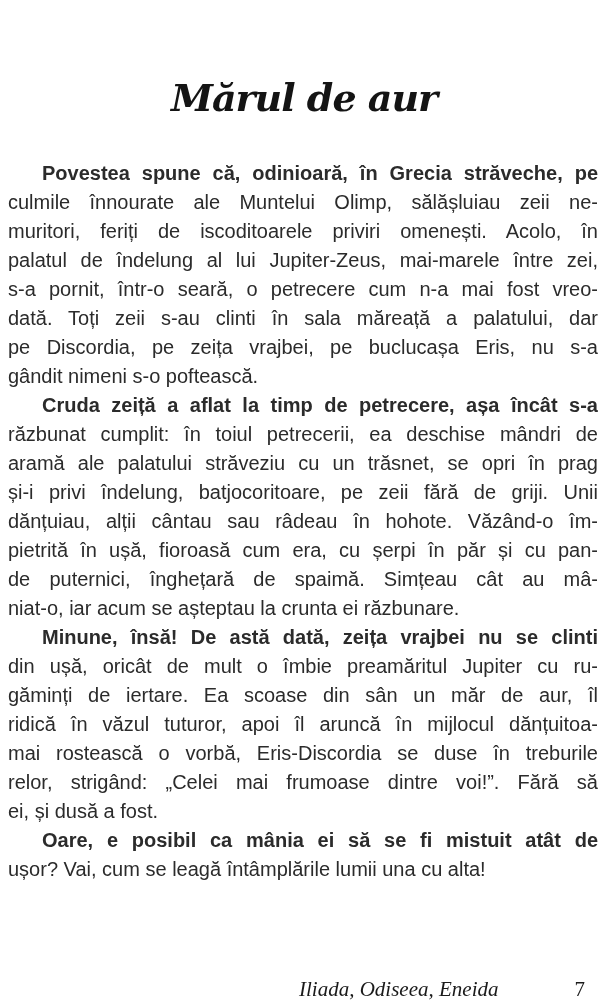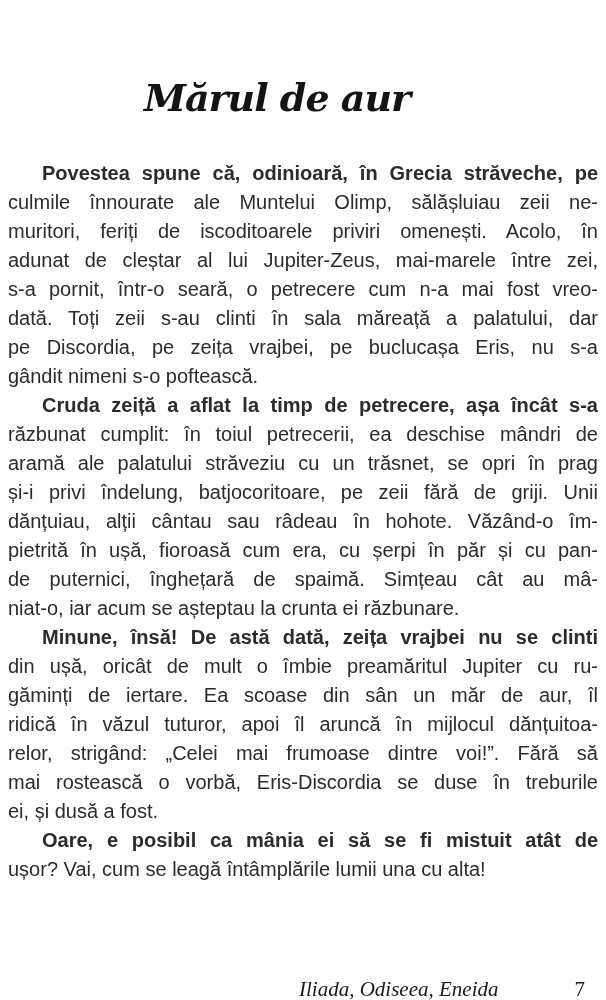--- a/index.html
+++ b/index.html
@@ -21,20 +21,21 @@
     width: 554px;
     margin: 0;
     text-align: center;
     font-family: "DejaVu Serif", serif;
     font-style: italic;
     font-weight: 700;
     font-size: 38px;
     line-height: 48px;
     letter-spacing: -1px;
     color: #141414;
+    padding-left: 27px;
   }
   .body-text {
     position: absolute;
     top: 159px;
     left: 8px;
     width: 590px;
     font-family: "Liberation Sans", "DejaVu Sans", sans-serif;
     font-size: 20px;
     color: #2b2b2b;
   }
@@ -77,39 +78,39 @@
 </head>
 <body>
 
 <div class="page">
   <h1 class="chapter-title">Mărul de aur</h1>
 
   <div class="body-text" id="body-text">
       <div class="line first">Povestea spune că, odinioară, în Grecia străveche, pe</div>
       <div class="line">culmile înnourate ale Muntelui Olimp, sălășluiau zeii ne-</div>
       <div class="line">muritori, feriți de iscoditoarele priviri omenești. Acolo, în</div>
-      <div class="line">adunat de cleștar al lui Jupiter-Zeus, mai-marele între zei,</div>
+      <div class="line">palatul de îndelung al lui Jupiter-Zeus, mai-marele între zei,</div>
       <div class="line">s-a pornit, într-o seară, o petrecere cum n-a mai fost vreo-</div>
       <div class="line">dată. Toți zeii s-au clinti în sala măreață a palatului, dar</div>
       <div class="line">pe Discordia, pe zeița vrajbei, pe buclucașa Eris, nu s-a</div>
       <div class="line last">gândit nimeni s-o poftească.</div>
       <div class="line first">Cruda zeiță a aflat la timp de petrecere, așa încât s-a</div>
       <div class="line">răzbunat cumplit: în toiul petrecerii, ea deschise mândri de</div>
       <div class="line">aramă ale palatului străveziu cu un trăsnet, se opri în prag</div>
       <div class="line">și-i privi îndelung, batjocoritoare, pe zeii fără de griji. Unii</div>
       <div class="line">dănțuiau, alții cântau sau râdeau în hohote. Văzând-o îm-</div>
       <div class="line">pietrită în ușă, fioroasă cum era, cu șerpi în păr și cu pan-</div>
       <div class="line">de puternici, înghețară de spaimă. Simțeau cât au mâ-</div>
       <div class="line last">niat-o, iar acum se așteptau la crunta ei răzbunare.</div>
       <div class="line first">Minune, însă! De astă dată, zeița vrajbei nu se clinti</div>
       <div class="line">din ușă, oricât de mult o îmbie preamăritul Jupiter cu ru-</div>
       <div class="line">găminți de iertare. Ea scoase din sân un măr de aur, îl</div>
       <div class="line">ridică în văzul tuturor, apoi îl aruncă în mijlocul dănțuitoa-</div>
+      <div class="line">mai rostească o vorbă, Eris-Discordia se duse în treburile</div>
       <div class="line">relor, strigând: „Celei mai frumoase dintre voi!”. Fără să</div>
-      <div class="line">mai rostească o vorbă, Eris-Discordia se duse în treburile</div>
       <div class="line last">ei, și dusă a fost.</div>
       <div class="line first">Oare, e posibil ca mânia ei să se fi mistuit atât de</div>
       <div class="line last">ușor? Vai, cum se leagă întâmplările lumii una cu alta!</div>
     </div>
 
   <div class="footer">
     <span class="book">Iliada, Odiseea, Eneida</span>
     <span class="pnum">7</span>
   </div>
 </div>

